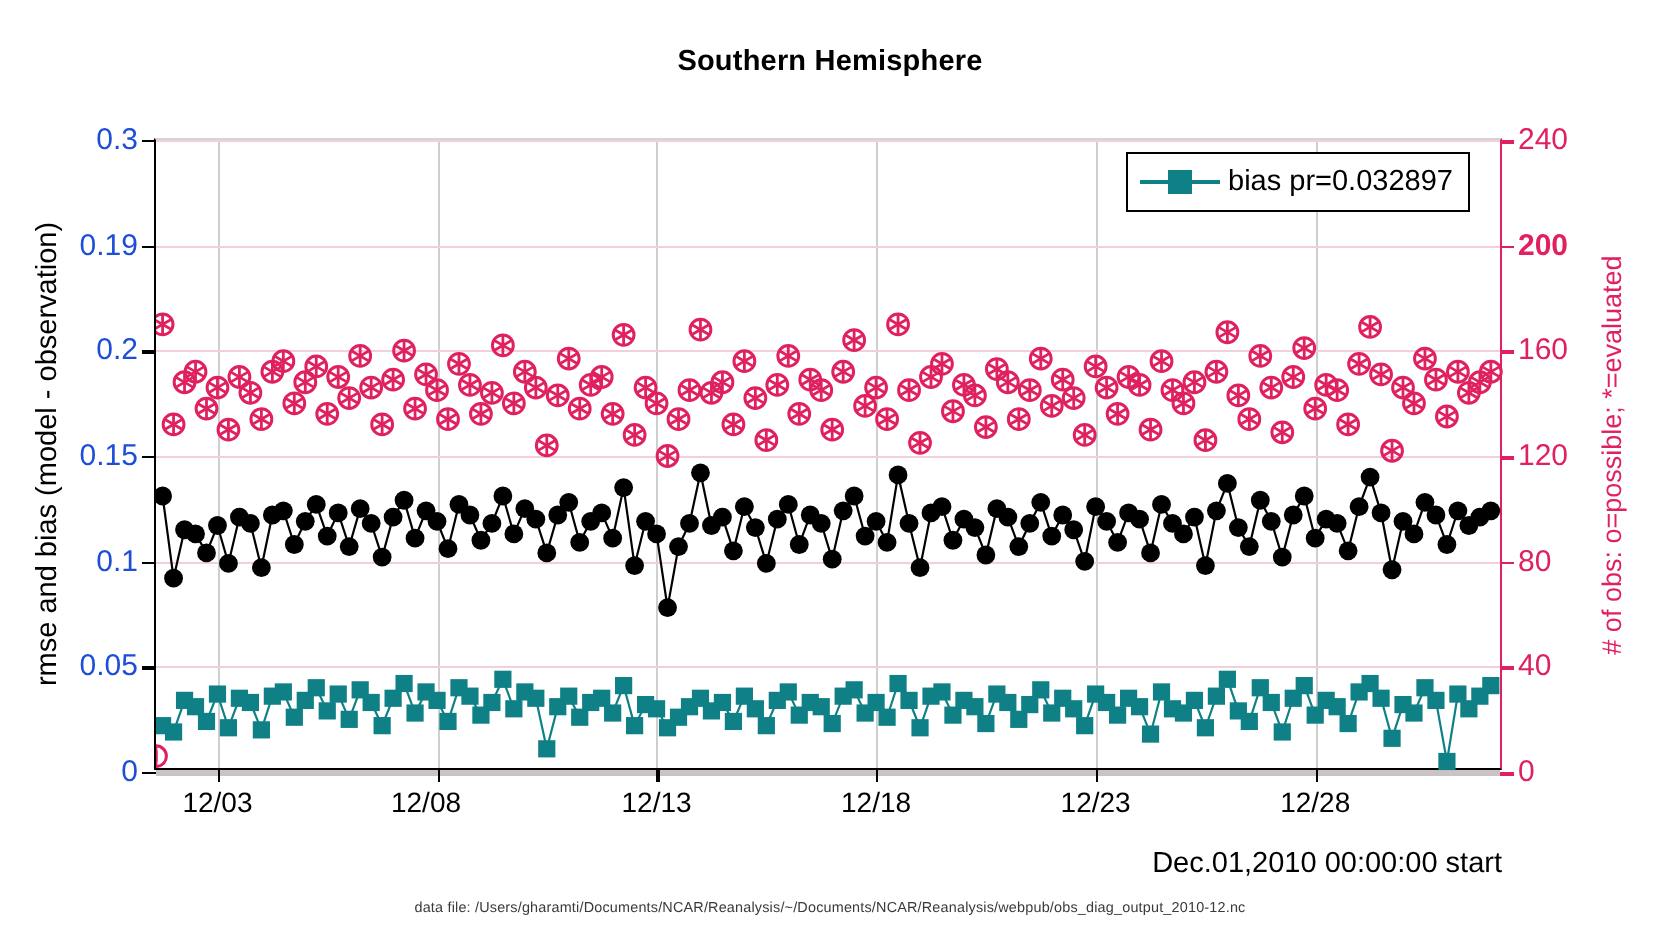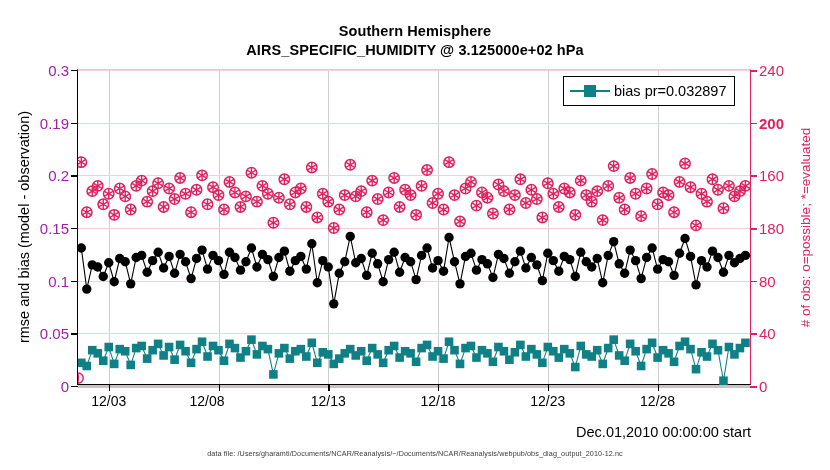--- a/index.html
+++ b/index.html
@@ -38,21 +38,21 @@
   .zeroline{position:absolute;left:0;right:0;height:3px;background:#c9c3c6;}
 
   
   .ytick-l{position:absolute;left:-7px;width:7px;height:1.4px;background:#000;}
   .ytick-r{position:absolute;right:-7px;width:7px;height:1.6px;background:#E0215F;}
   .xtick{position:absolute;bottom:-7px;width:1.4px;height:7px;background:#000;}
 
   .ylabel-l{
     position:absolute;right:100%;margin-right:9px;
     transform:translateY(-50%);
-    font-size:15px;color:#a21caf;white-space:nowrap;
+    font-size:15px;color:#1d4ed8;white-space:nowrap;
   }
   .ylabel-r{
     position:absolute;left:100%;margin-left:9px;
     transform:translateY(-50%);
     font-size:15px;color:#E0215F;white-space:nowrap;
   }
   .xlabel-t{
     position:absolute;top:100%;margin-top:9px;
     transform:translateX(-50%);
     font-size:14px;color:#000;white-space:nowrap;
@@ -106,21 +106,20 @@
     transform:translate(-50%,-50%);
   }
 </style>
 </head>
 <body>
 
 <div id="root">
 
   <div class="title-block">
     <div class="title-line">Southern Hemisphere</div>
-    <div class="title-line">AIRS_SPECIFIC_HUMIDITY @ 3.125000e+02 hPa</div>
   </div>
 
   <div id="yaxis-title-left">
     <span>rmse and bias (model - observation)</span>
   </div>
   <div id="yaxis-title-right">
     <span># of obs: o=possible; *=evaluated</span>
   </div>
   <div id="xaxis-title">Dec.01,2010 00:00:00 start</div>
   <div id="footer-note">data file: /Users/gharamti/Documents/NCAR/Reanalysis/~/Documents/NCAR/Reanalysis/webpub/obs_diag_output_2010-12.nc</div>
@@ -883,21 +882,21 @@
           <line x1="662.74" y1="113.17" x2="672.09" y2="118.57" stroke="#E0215F" stroke-width="1.4"></line>
           <circle cx="NaN" cy="308.10" r="5.2" fill="none" stroke="#E0215F" stroke-width="1.5"></circle>
           <line x1="NaN" y1="313.50" x2="NaN" y2="302.70" stroke="#E0215F" stroke-width="1.4"></line>
           <line x1="NaN" y1="310.80" x2="NaN" y2="305.40" stroke="#E0215F" stroke-width="1.4"></line>
           <line x1="NaN" y1="305.40" x2="NaN" y2="310.80" stroke="#E0215F" stroke-width="1.4"></line>
         </g>
       </svg>
   <div class="xtick" style="left: 30.7362px;"></div>
       <div class="xlabel-t" style="left: 30.7362px;">12/03</div>
       <div class="xtick" style="left: 140.508px;"></div>
-      <div class="xlabel-t" style="left: 129px;">12/08</div>
+      <div class="xlabel-t" style="left: 135px;">12/08</div>
       <div class="xtick" style="left: 250.28px;"></div>
       <div class="xlabel-t" style="left: 250.28px;">12/13</div>
       <div class="xtick" style="left: 360.052px;"></div>
       <div class="xlabel-t" style="left: 360.052px;">12/18</div>
       <div class="xtick" style="left: 469.824px;"></div>
       <div class="xlabel-t" style="left: 469.824px;">12/23</div>
       <div class="xtick" style="left: 579.596px;"></div>
       <div class="xlabel-t" style="left: 579.596px;">12/28</div>
       <div class="ytick-l" style="top: 316px;"></div>
       <div class="ylabel-l" style="top: 316px;">0</div>
@@ -913,21 +912,21 @@
       <div class="ylabel-l" style="top: 52.6667px;">0.19</div>
       <div class="ytick-l" style="top: 0px;"></div>
       <div class="ylabel-l" style="top: 0px;">0.3</div>
       <div class="ytick-r" style="top: 316px;"></div>
       <div class="ylabel-r" style="top: 316px;">0</div>
       <div class="ytick-r" style="top: 263.333px;"></div>
       <div class="ylabel-r" style="top: 263.333px;">40</div>
       <div class="ytick-r" style="top: 210.667px;"></div>
       <div class="ylabel-r" style="top: 210.667px;">80</div>
       <div class="ytick-r" style="top: 158px;"></div>
-      <div class="ylabel-r" style="top: 158px;">180</div>
+      <div class="ylabel-r" style="top: 158px;">120</div>
       <div class="ytick-r" style="top: 105.333px;"></div>
       <div class="ylabel-r" style="top: 105.333px;">160</div>
       <div class="ytick-r" style="top: 52.6667px;"></div>
       <div class="ylabel-r" style="top: 52.6667px; font-weight: bold;">200</div>
       <div class="ytick-r" style="top: 0px;"></div>
       <div class="ylabel-r" style="top: 0px;">240</div>
     </div>
 
   <div id="legend">
       <div class="legend-row">

